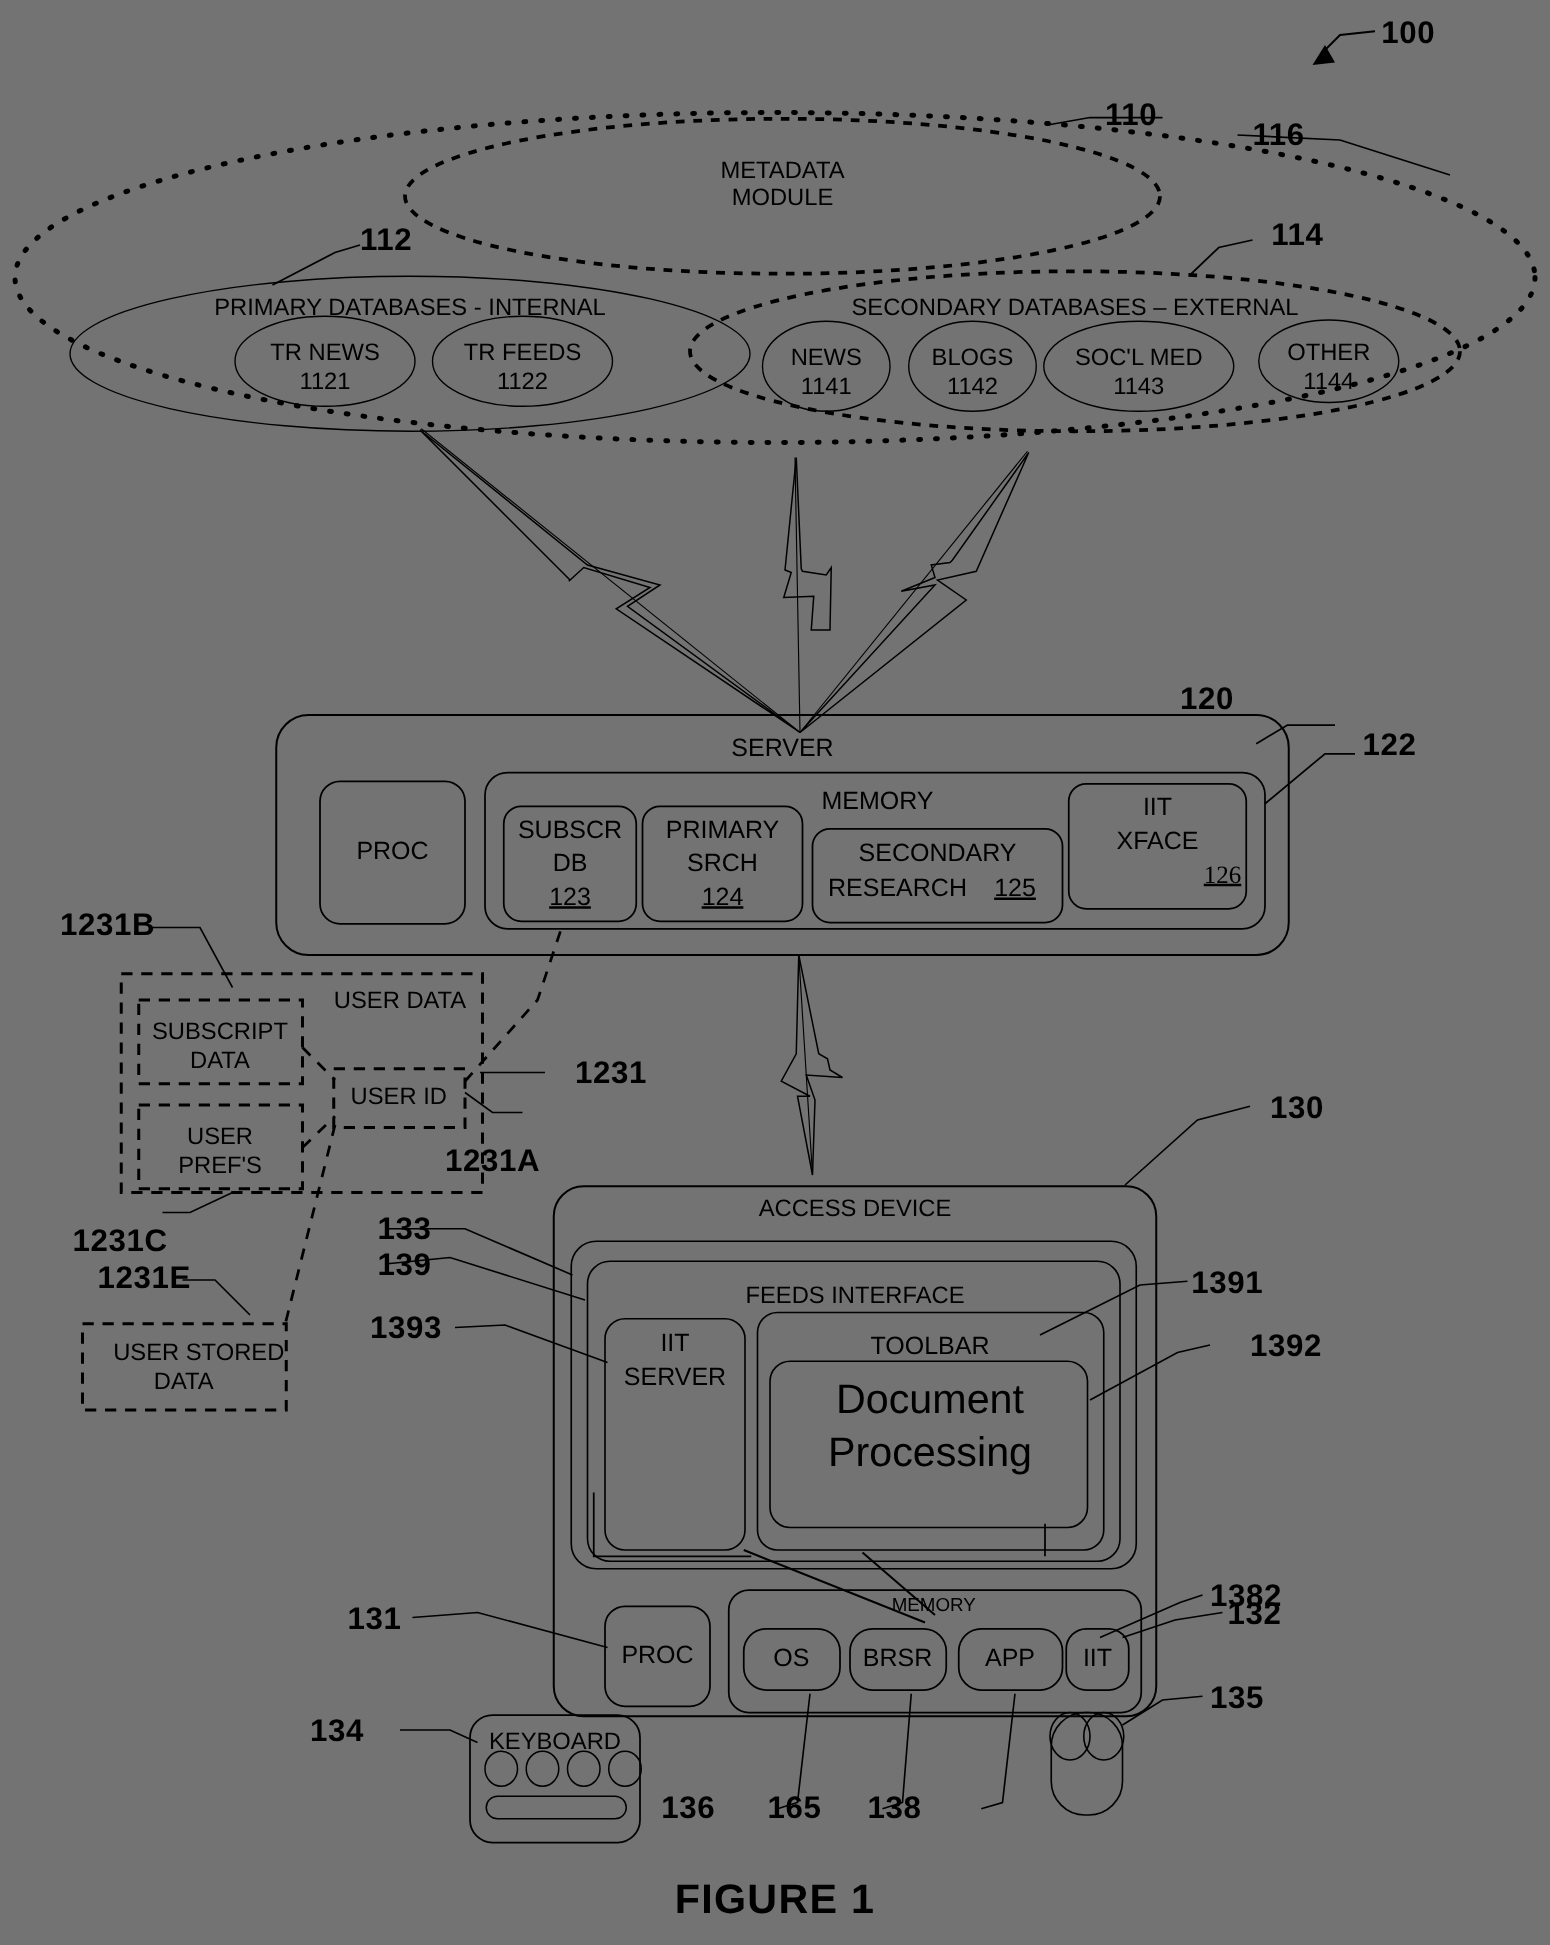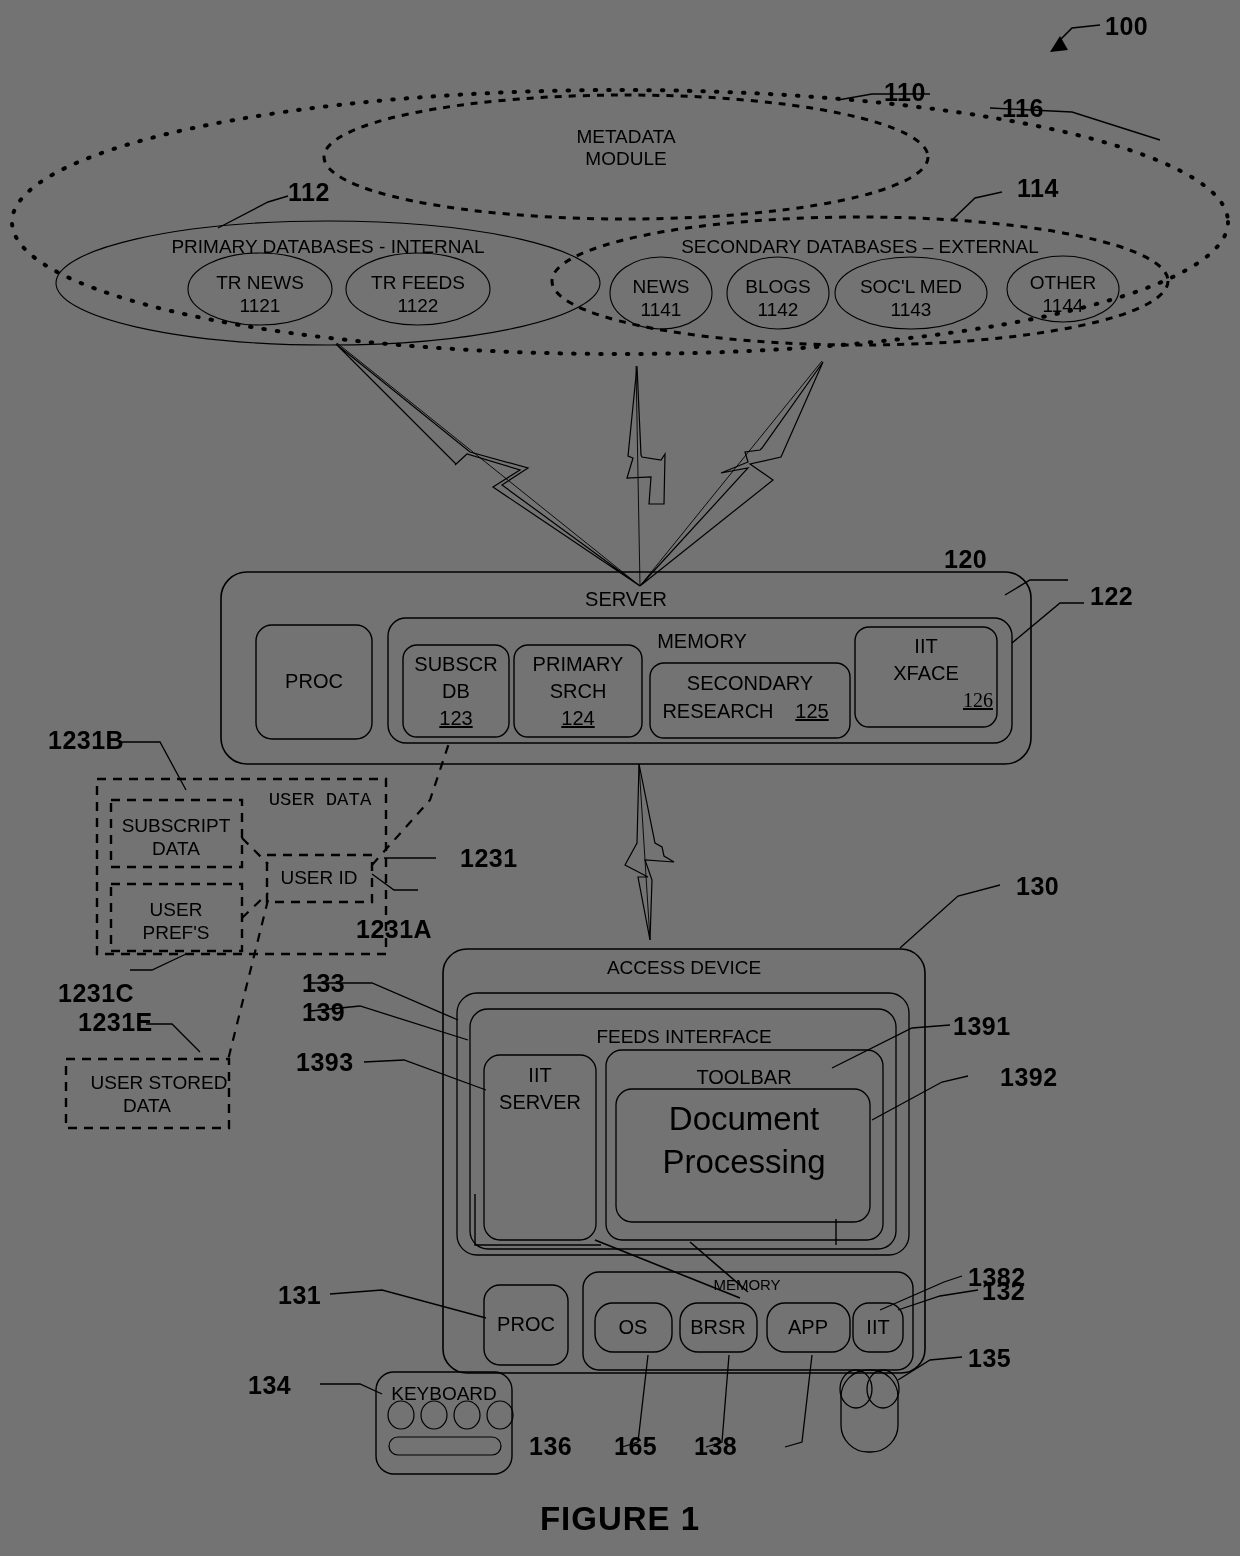--- a/index.html
+++ b/index.html
@@ -268,21 +268,21 @@
   <div class="lbl ctext big" style="left:926px; top:635px;">IIT</div>
   <div class="lbl ctext big" style="left:926px; top:662px;">XFACE</div>
   <div class="lbl ctext big u" style="left:978px; top:689px;font-family:Liberation Serif, serif;">126</div>
 
   <div class="lbl refnum" style="left:48px; top:726px;">1231B</div>
   <div class="lbl refnum" style="left:58px; top:979px;">1231C</div>
   <div class="lbl refnum" style="left:78px; top:1008px;">1231E</div>
   <div class="lbl refnum" style="left:460px; top:844px;">1231</div>
   <div class="lbl refnum" style="left:356px; top:915px;text-align:right;">1231A</div>
 
-  <div class="lbl ctext" style="left:320px; top:790px;font-family:Liberation Mono, monospace;">USER DATA</div>
+  <div class="lbl ctext" style="left:320px; top:790px;">USER DATA</div>
   <div class="lbl ctext" style="left:176px; top:815px;">SUBSCRIPT</div>
   <div class="lbl ctext" style="left:176px; top:838px;">DATA</div>
   <div class="lbl ctext" style="left:176px; top:899px;">USER</div>
   <div class="lbl ctext" style="left:176px; top:922px;">PREF'S</div>
   <div class="lbl ctext" style="left:319px; top:867px;">USER ID</div>
   <div class="lbl ctext" style="left:159px; top:1072px;">USER STORED</div>
   <div class="lbl ctext" style="left:147px; top:1095px;">DATA</div>
 
   <div class="lbl refnum" style="left:1016px; top:872px;">130</div>
   <div class="lbl refnum" style="left:302px; top:969px;">133</div>

